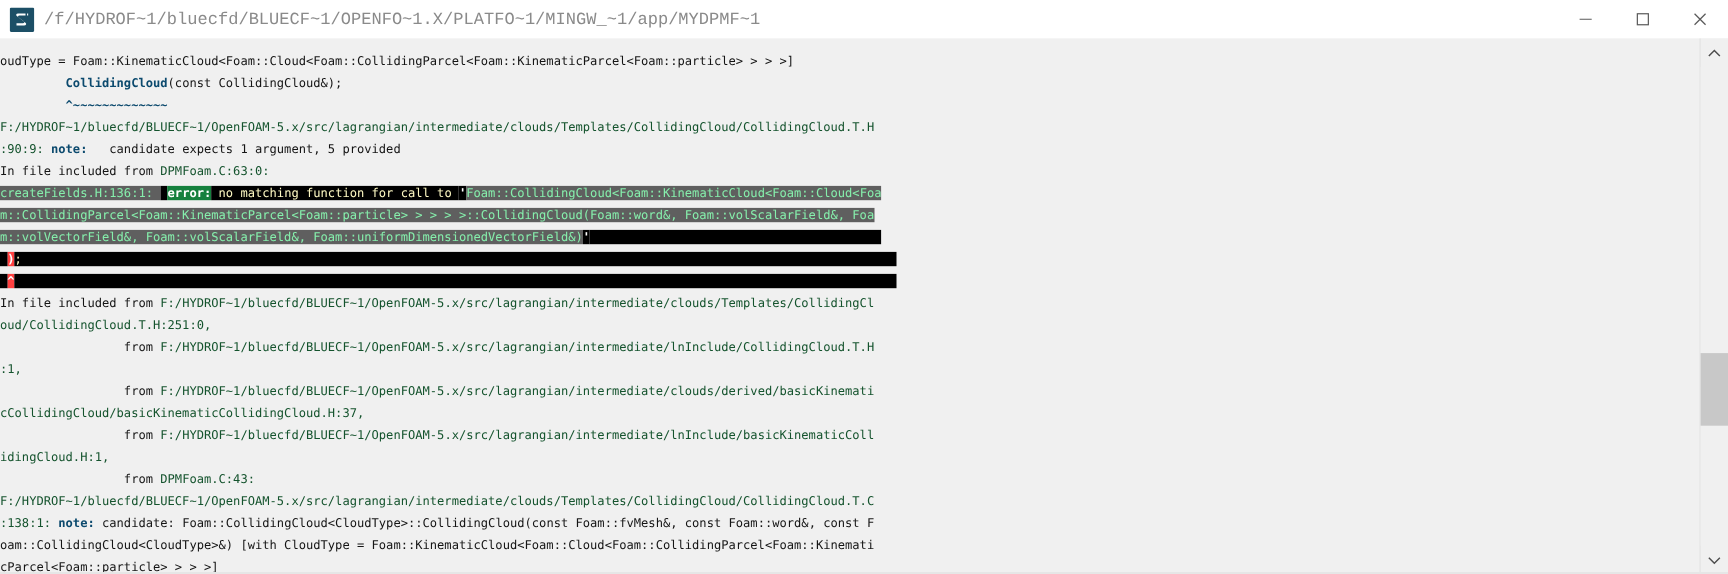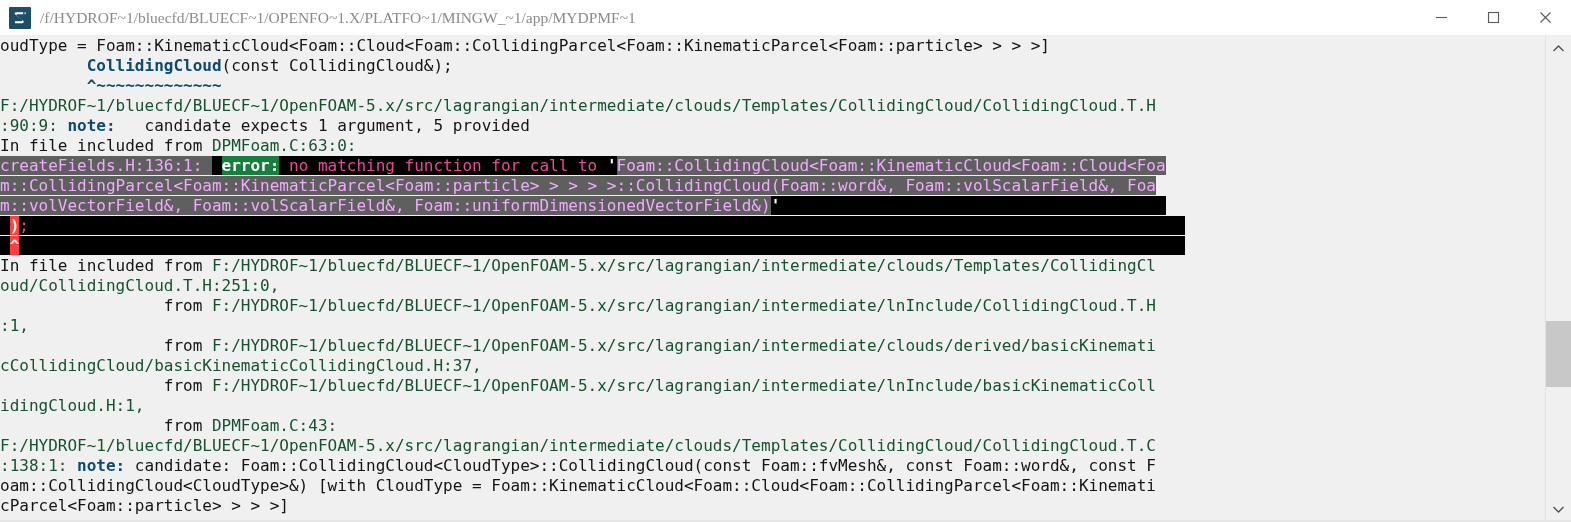--- a/index.html
+++ b/index.html
@@ -30,21 +30,21 @@
     margin-left: 9px;
     margin-right: 9px;
     background: #1c4f66;
     border-radius: 1px;
     position: relative;
     flex: 0 0 auto;
     display: flex; align-items: center; justify-content: center;
   }
   .app-icon svg { display:block; }
   .title-text {
-    font-family: Liberation Serif, serif;
+    font-family: Liberation Mono, monospace;
     font-size: 15.5px;
     color: #8a8a8a;
     white-space: nowrap;
     letter-spacing: 0px;
     flex: 0 1 auto;
     overflow: hidden;
   }
   .win-controls {
     margin-left: auto;
     display: flex;
@@ -65,38 +65,38 @@
     width: 1571px; height: 487px;
     background: #f0f0f0;
     overflow: hidden;
   }
   .term {
     position: absolute;
     left: 0; top: 0;
     width: 1545px; height: 487px;
     background: #f0f0f0;
     font-family: "DejaVu Sans Mono", monospace;
-    font-size: 16px;
+    font-size: 11px;
     line-height: 20px;
     white-space: pre;
     overflow: hidden;
-    padding-top: 1px;
+    padding-top: 11px;
     box-sizing: border-box;
   }
   .ln { height: 20px; white-space: pre; display: block; }
 
   
   .c-bold   { color: #141414; font-weight: normal; }
   .c-dim    { color: #14532d; }
   .c-cyan   { color: #0c4a6e; font-weight: bold; }
   .c-plain  { color: #141414; }
 
   
-  .sel  { background: #5f5f5f; color: #f0abfc; }
-  .blk  { background: #000000; color: #ec4899; }
+  .sel  { background: #5f5f5f; color: #86efac; }
+  .blk  { background: #000000; color: #fef9c3; }
   .blkb { background: #000000; color: #ffffff; font-weight: bold; }
   .errtag { background: #15803d; color: #ffffff; font-weight: bold; }
   .redcell { background: #ff4040; color: #ffffff; font-weight: bold; }
   .blkfill { background: #000000; color: #000000; }
 
   
   .scrollbar {
     position: absolute;
     right: 0; top: 35px;
     width: 26px; height: 487px;

